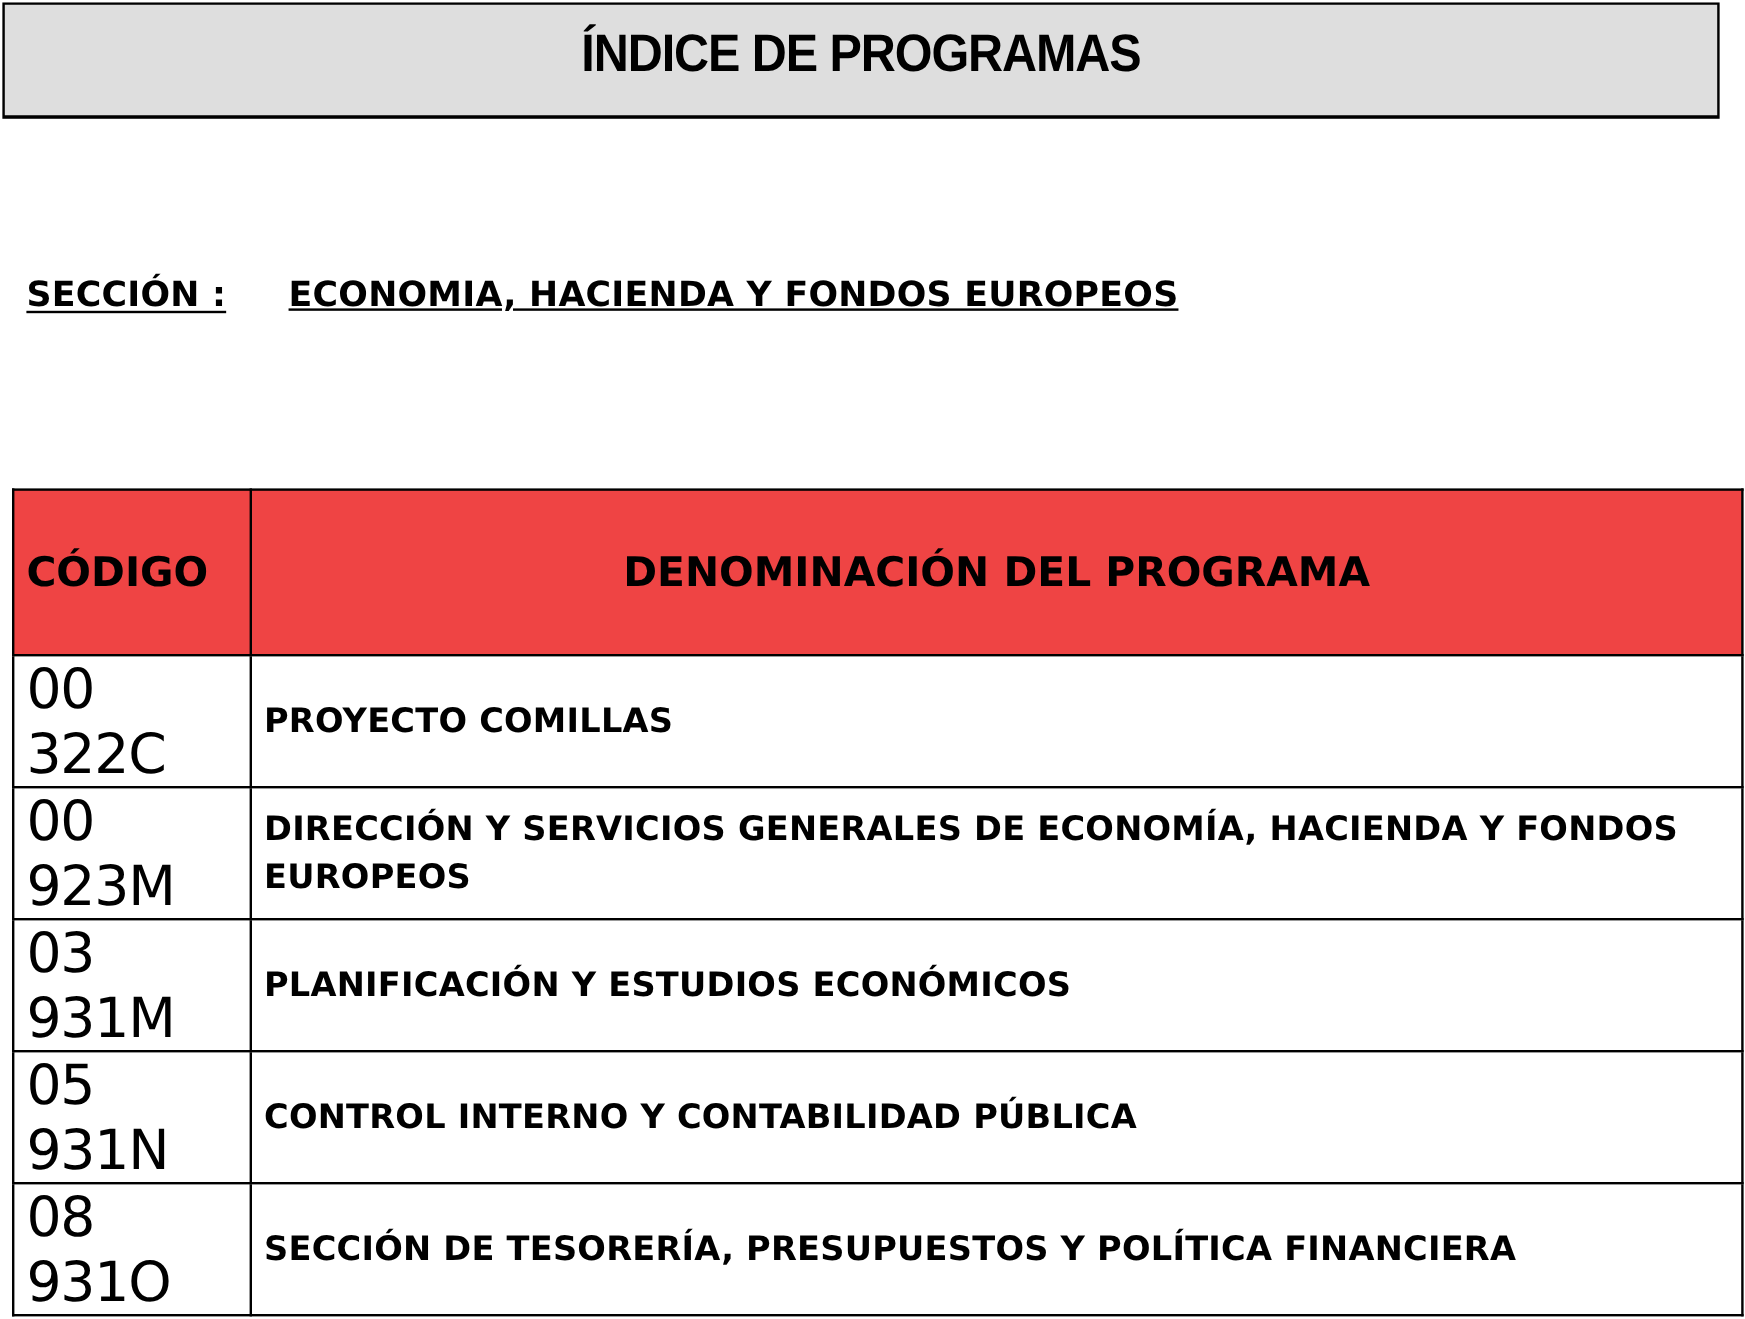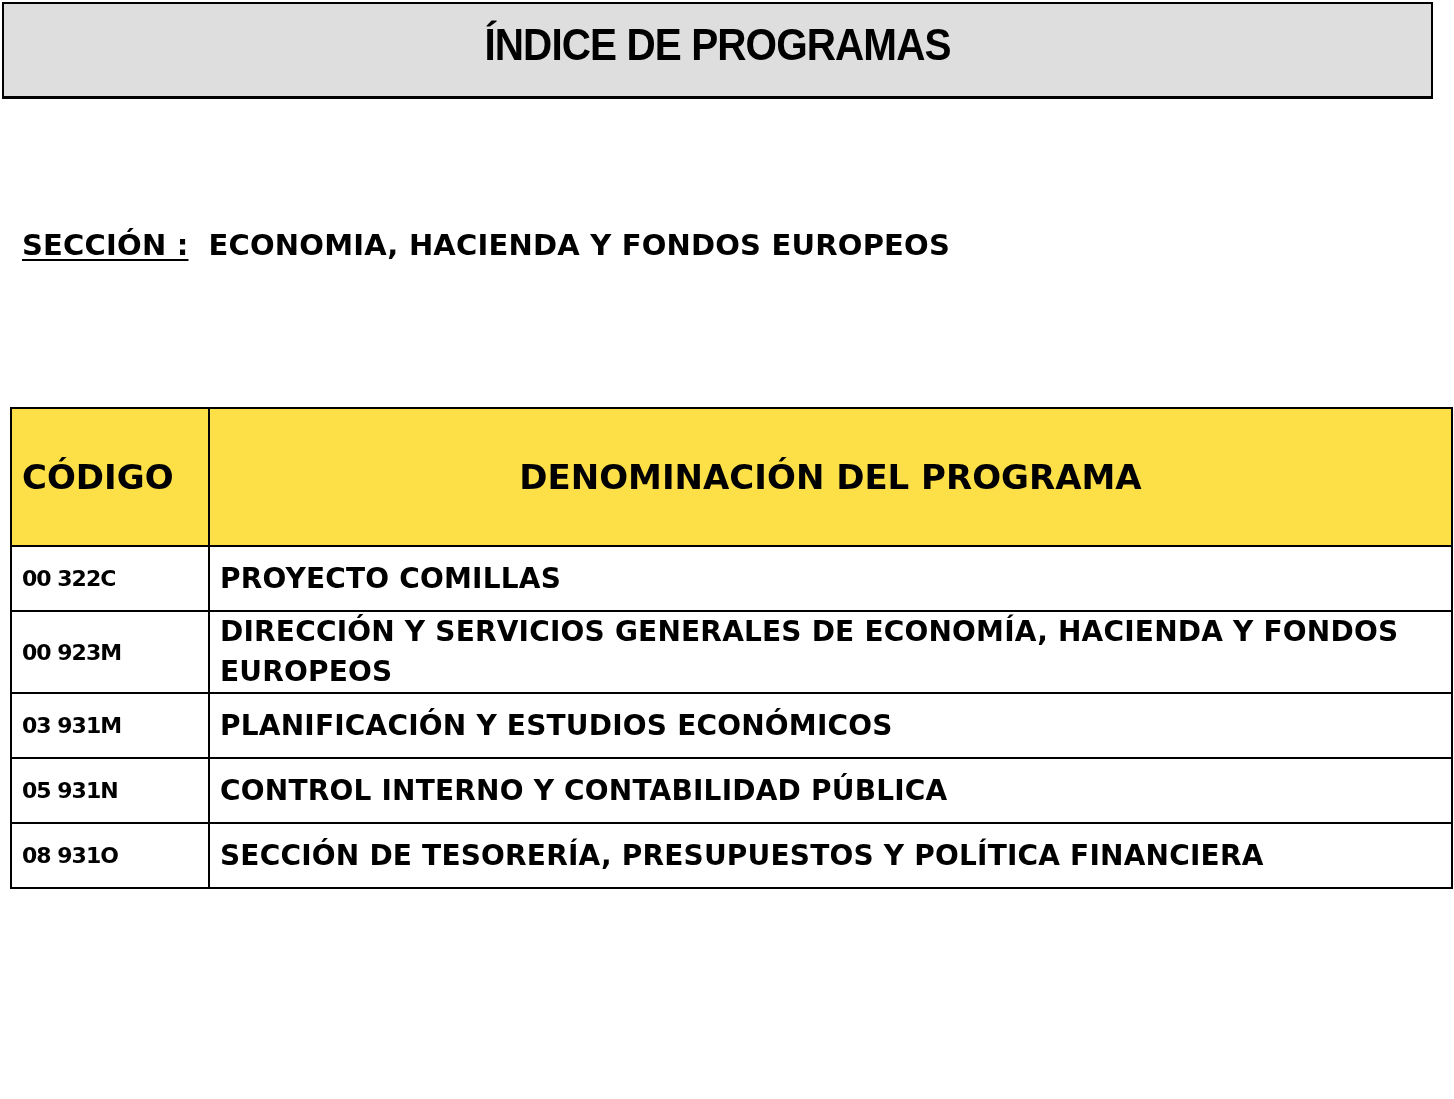--- a/index.html
+++ b/index.html
@@ -12,30 +12,30 @@
   .title-box span {
     position: absolute; left: 0; right: 0; top: 16px; text-align: center;
     font-family: "Liberation Sans", sans-serif; font-weight: bold; font-size: 44px;
     letter-spacing: -1px; transform: scaleX(0.92);
   }
   .section {
     position: absolute; left: 22px; top: 228px; font-weight: bold; font-size: 29px;
     letter-spacing: 0.2px;
   }
   .section .lbl { text-decoration: underline; text-underline-offset: 4px; text-align: right; }
-  .section .val { margin-left: 20px; }
+  .section .val { margin-left: 52px; text-decoration: underline; }
   table {
     position: absolute; left: 10px; top: 407px; width: 1443px;
     border-collapse: collapse; table-layout: fixed;
   }
   td, th { border: 2px solid #000; padding: 0; }
-  th { background: #fde047; height: 136px; font-weight: bold; font-size: 34px; }
+  th { background: #ef4444; height: 136px; font-weight: bold; font-size: 34px; }
   th.code { text-align: left; padding-left: 10px; }
   th.name { text-align: center; }
-  td.code { font-weight: bold; font-size: 22px; padding-left: 10px; letter-spacing: -1px; }
+  td.code { font-weight: normal; font-size: 46px; padding-left: 10px; letter-spacing: -1px; }
   td.name { font-size: 28px; padding-left: 10px; line-height: 40px; font-weight: 700; letter-spacing: 0.2px; }
   tr.row { height: 65px; }
   tr.row.tall { height: 82px; }
 </style>
 </head>
 <body>
 
 <div class="title-box">
   <span>ÍNDICE DE PROGRAMAS</span>
 </div>

